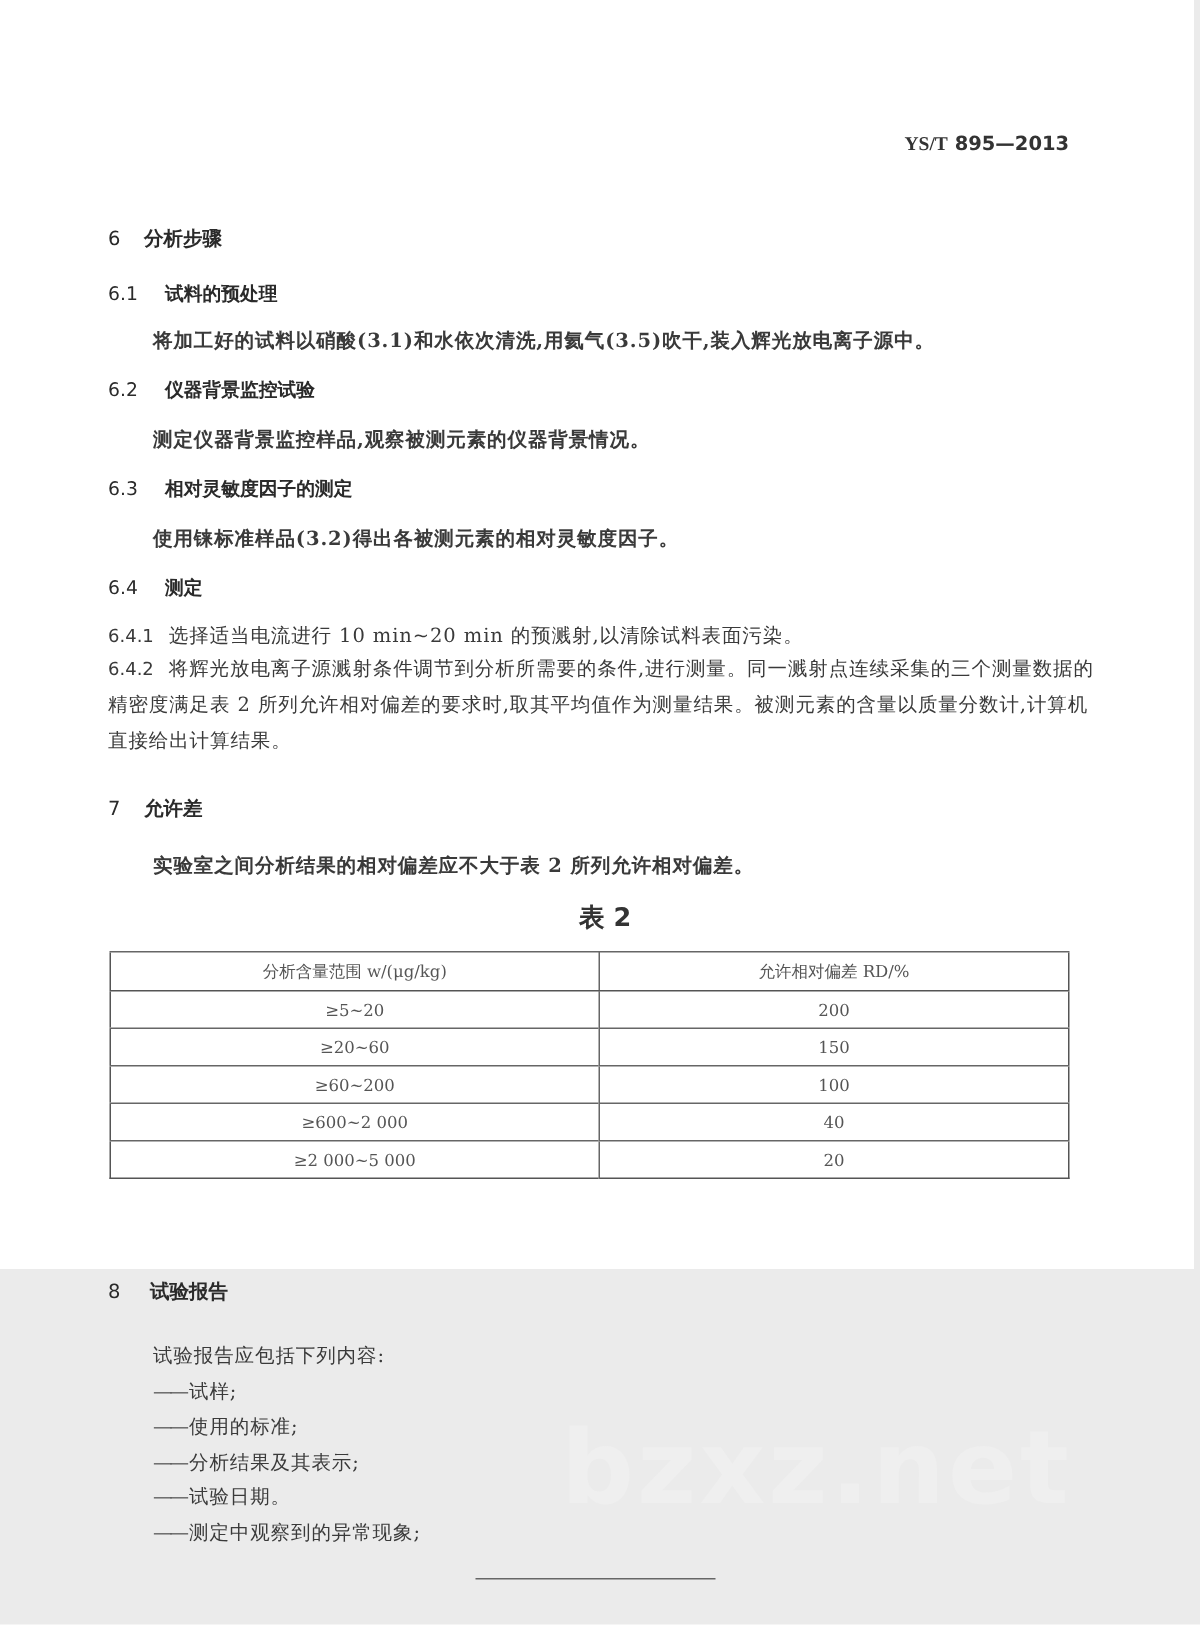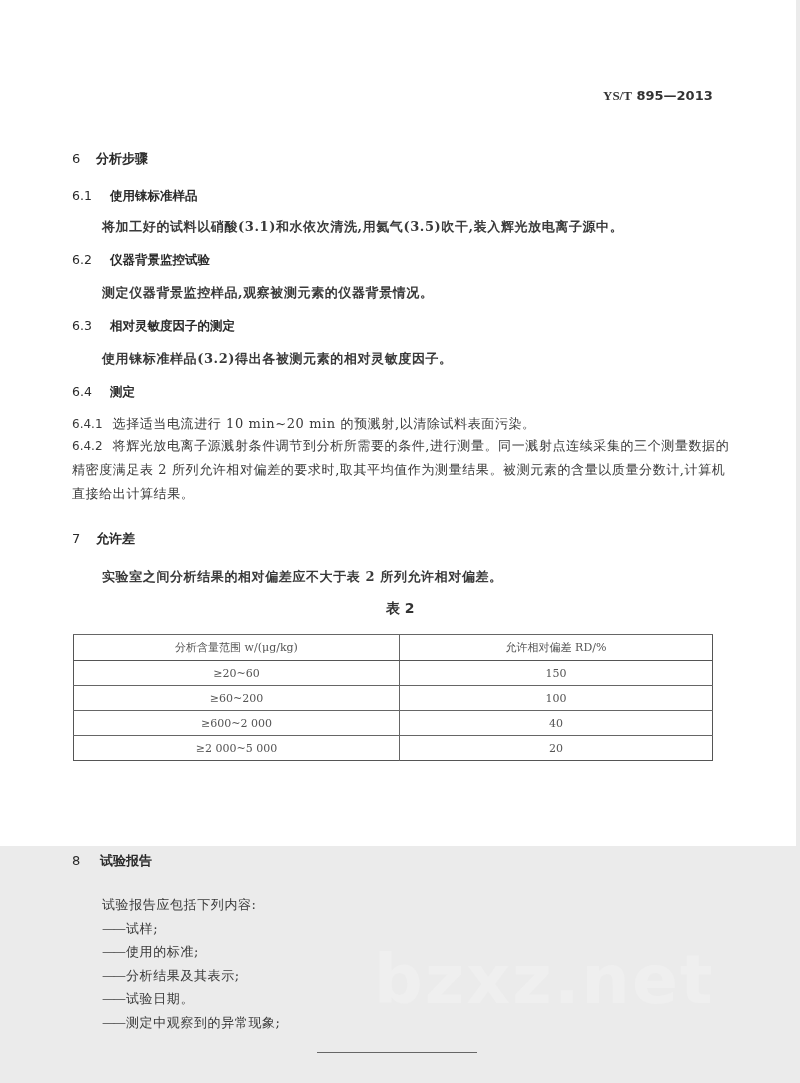--- a/index.html
+++ b/index.html
@@ -19,21 +19,21 @@
     font-family: "DejaVu Sans", "Liberation Sans", sans-serif; color: #333;
   }
   .std-code .prefix { font-family: "Liberation Serif", serif; font-weight: bold; }
   .h1 { font-size: 13px; font-weight: bold; font-family: "DejaVu Sans", sans-serif; color: #2a2a2a; }
   .h1 .num { display: inline-block; font-weight: normal; }
   .h2 { font-size: 12.5px; font-weight: bold; font-family: "DejaVu Sans", sans-serif; color: #2a2a2a; }
   .h2 .num { display: inline-block; width: 38px; font-weight: normal; }
   .para { font-size: 13px; color: #3a3a3a; letter-spacing: 0.6px; font-weight: bold; }
   .sub { font-size: 13px; color: #3a3a3a; letter-spacing: 0.6px; line-height: 24px; width: 660px; white-space: normal; }
   .sub .num { font-family: "DejaVu Sans", sans-serif; font-size: 12px; margin-right: 10px; letter-spacing: 0; }
-  .table-caption { left: 386px; top: 600px; font-size: 14px; font-weight: bold; font-family: "DejaVu Sans", sans-serif; }
+  .table-caption { left: 386px; top: 600px; font-size: 17px; font-weight: bold; font-family: "DejaVu Sans", sans-serif; }
   table.tbl {
     position: absolute; left: 73px; top: 634px; width: 640px;
     border-collapse: collapse; border: 1.5px solid #555;
     font-size: 11px; color: #555;
   }
   table.tbl th, table.tbl td {
     border-top: 1px solid #666; height: 24px; padding: 0; text-align: center; font-weight: normal; margin-top: 28px;
   }
   table.tbl th { border-bottom: 1.5px solid #555; height: 25px; }
   table.tbl td.c1, table.tbl th.c1 { width: 325px; border-right: 1px solid #666; }
@@ -53,21 +53,21 @@
   <div class="abs std-code">
     <span class="prefix">YS/T</span>
     <span>895—2013</span>
   </div>
 
   <div class="abs h1" style="left:72px; top:150px;">
     <span class="num" style="width:24px;">6</span><span>分析步骤</span>
   </div>
 
   <div class="abs h2" style="left:72px; top:188px;">
-    <span class="num">6.1</span><span>使用铼标准样品</span>
+    <span class="num">6.1</span><span>试料的预处理</span>
   </div>
   <div class="abs para" style="left:102px; top:218px;">将加工好的试料以硝酸(3.1)和水依次清洗,用氦气(3.5)吹干,装入辉光放电离子源中。</div>
 
   <div class="abs h2" style="left:72px; top:252px;">
     <span class="num">6.2</span><span>仪器背景监控试验</span>
   </div>
   <div class="abs para" style="left:102px; top:284px;">测定仪器背景监控样品,观察被测元素的仪器背景情况。</div>
 
   <div class="abs h2" style="left:72px; top:318px;">
     <span class="num">6.3</span><span>相对灵敏度因子的测定</span>
@@ -94,20 +94,24 @@
 
   <table class="tbl">
     <thead>
       <tr>
         <th class="c1">分析含量范围 w/(μg/kg)</th>
         <th>允许相对偏差 RD/%</th>
       </tr>
     </thead>
     <tbody>
       <tr>
+        <td class="c1">≥5~20</td>
+        <td>200</td>
+      </tr>
+      <tr>
         <td class="c1">≥20~60</td>
         <td>150</td>
       </tr>
       <tr>
         <td class="c1">≥60~200</td>
         <td>100</td>
       </tr>
       <tr>
         <td class="c1">≥600~2 000</td>
         <td>40</td>

